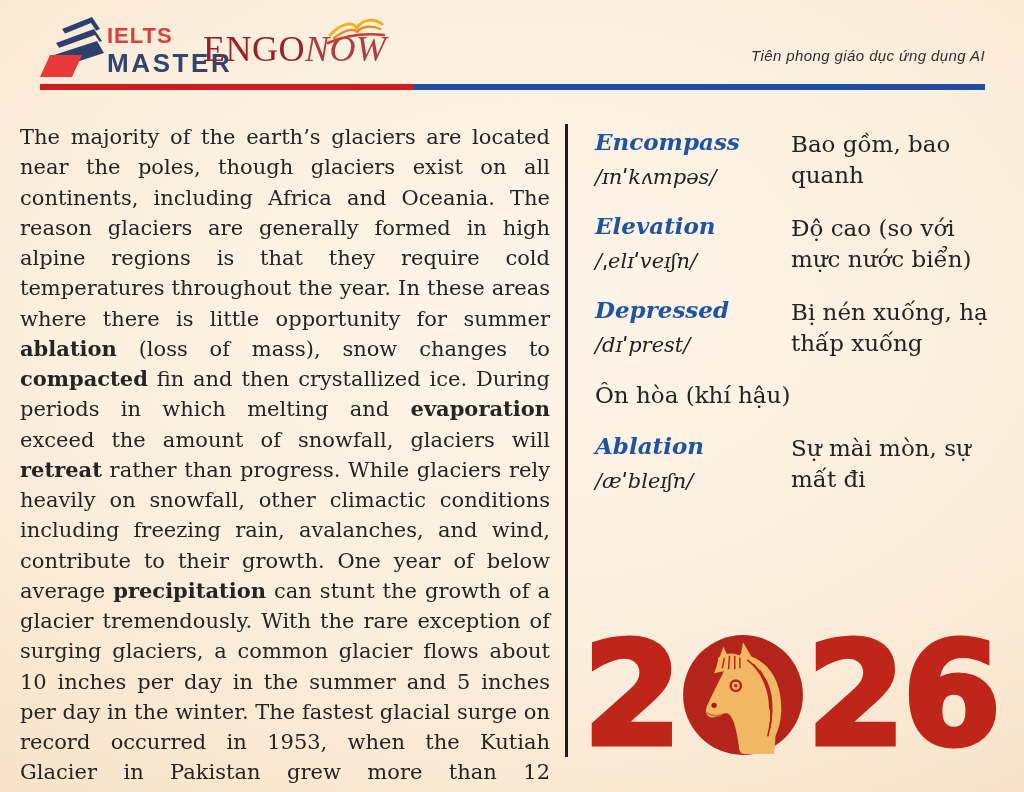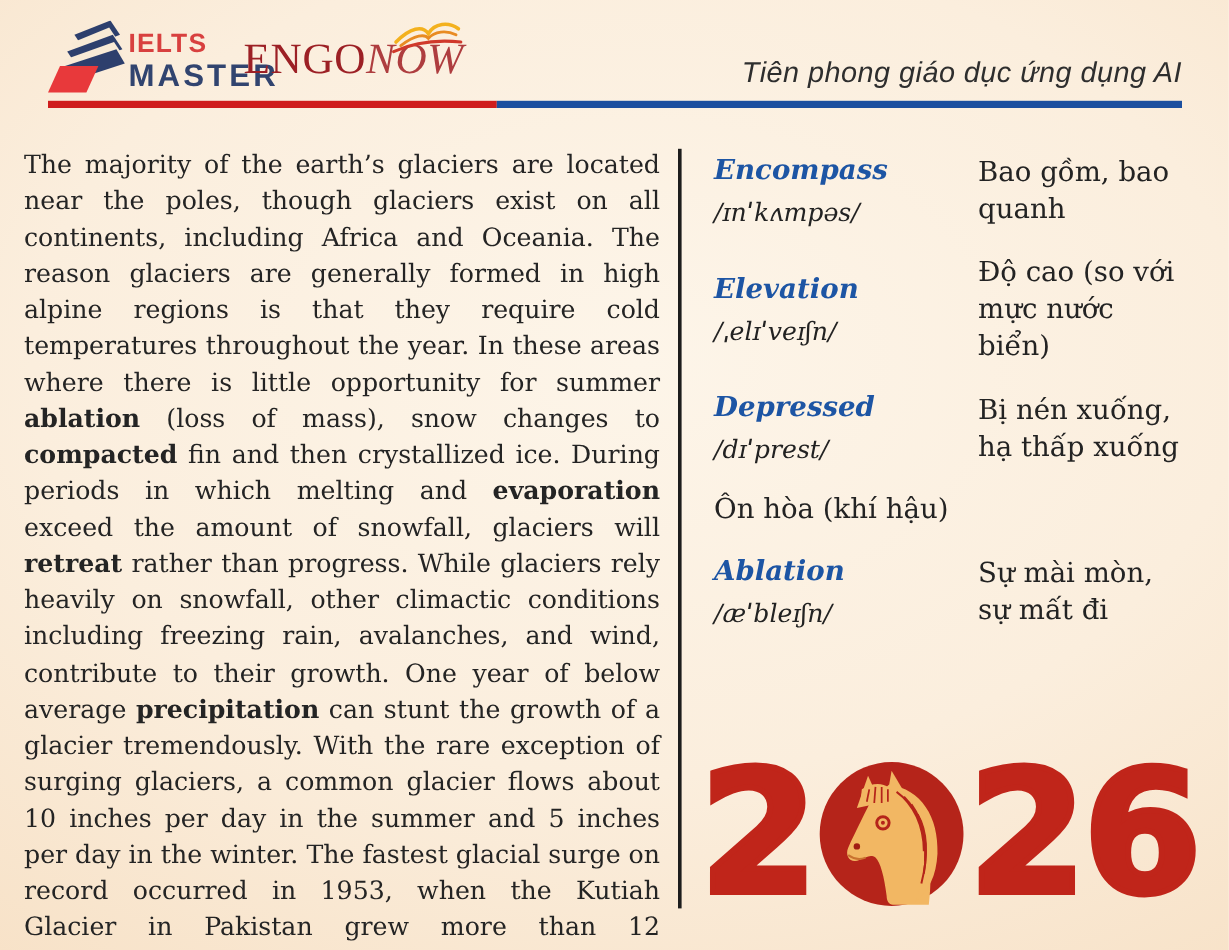--- a/index.html
+++ b/index.html
@@ -15,40 +15,40 @@
   .logo-text { position:absolute; left:107px; top:21px; font-family:"Liberation Sans", sans-serif; }
   .logo-title { font-size:22px; font-weight:bold; color:#d8403f; letter-spacing:1px; line-height:30px; }
   .logo-subtitle { font-size:26px; font-weight:bold; color:#31446f; letter-spacing:2.6px; line-height:24px; }
   .brand { position:absolute; left:203px; top:30px; font-family:"Liberation Serif", serif; font-size:36px; line-height:38px; }
   .brand-primary { font-weight:normal; color:#9c2025; letter-spacing:0.5px; }
   .brand-secondary { font-weight:normal; color:#ae3d3f; letter-spacing:0.5px;font-style:italic; }
   .brand-swoosh { position:absolute; left:324px; top:15px; width:62px; height:32px; }
   .tagline {
     position:absolute; right:39px; top:47px;
     font-family:"Liberation Sans", sans-serif; font-style:italic;
-    font-size:24px; color:#2e2e2e; letter-spacing:0.4px;
+    font-size:15px; color:#2e2e2e; letter-spacing:0.4px;
   }
   .rule { position:absolute; left:40px; top:84px; height:6px; width:945px; font-size:0; }
   .rule-red  { display:inline-block; height:6px; width:374px; vertical-align:top; }
   .rule-blue { display:inline-block; height:6px; width:571px; vertical-align:top; }
 
   
   .article {
     position:absolute; left:20px; top:122px; width:530px;
     font-size:21px; line-height:30.25px; text-align:justify; text-align-last:left;
     color:#242424;
   }
   .article .b { font-weight:bold; }
 
   
   .divider { position:absolute; left:565px; top:124px; width:3px; height:633px; background:#1d1d1d; }
 
   
   .vocab { position:absolute; left:595px; top:128px; width:396px; }
-  .vocab-row { display:flex; align-items:center; margin-bottom:21px;gap:24px; }
+  .vocab-row { display:flex; align-items:center; margin-bottom:21px; }
   .vocab-word-block { width:196px; flex:0 0 196px; }
   .vocab-word { font-size:23px; font-weight:bold; font-style:italic; color:#1d55a4; line-height:28px; }
   .vocab-ipa { font-size:21px; font-style:italic; color:#222; line-height:27px; margin-top:8px; }
   .vocab-meaning { flex:1; font-size:23px; line-height:31px; color:#232323; }
 
   
   .year {
     position:absolute; left:583px; top:633px; height:124px;
     display:flex; align-items:center;
     font-family:"DejaVu Sans", sans-serif; font-weight:bold;

